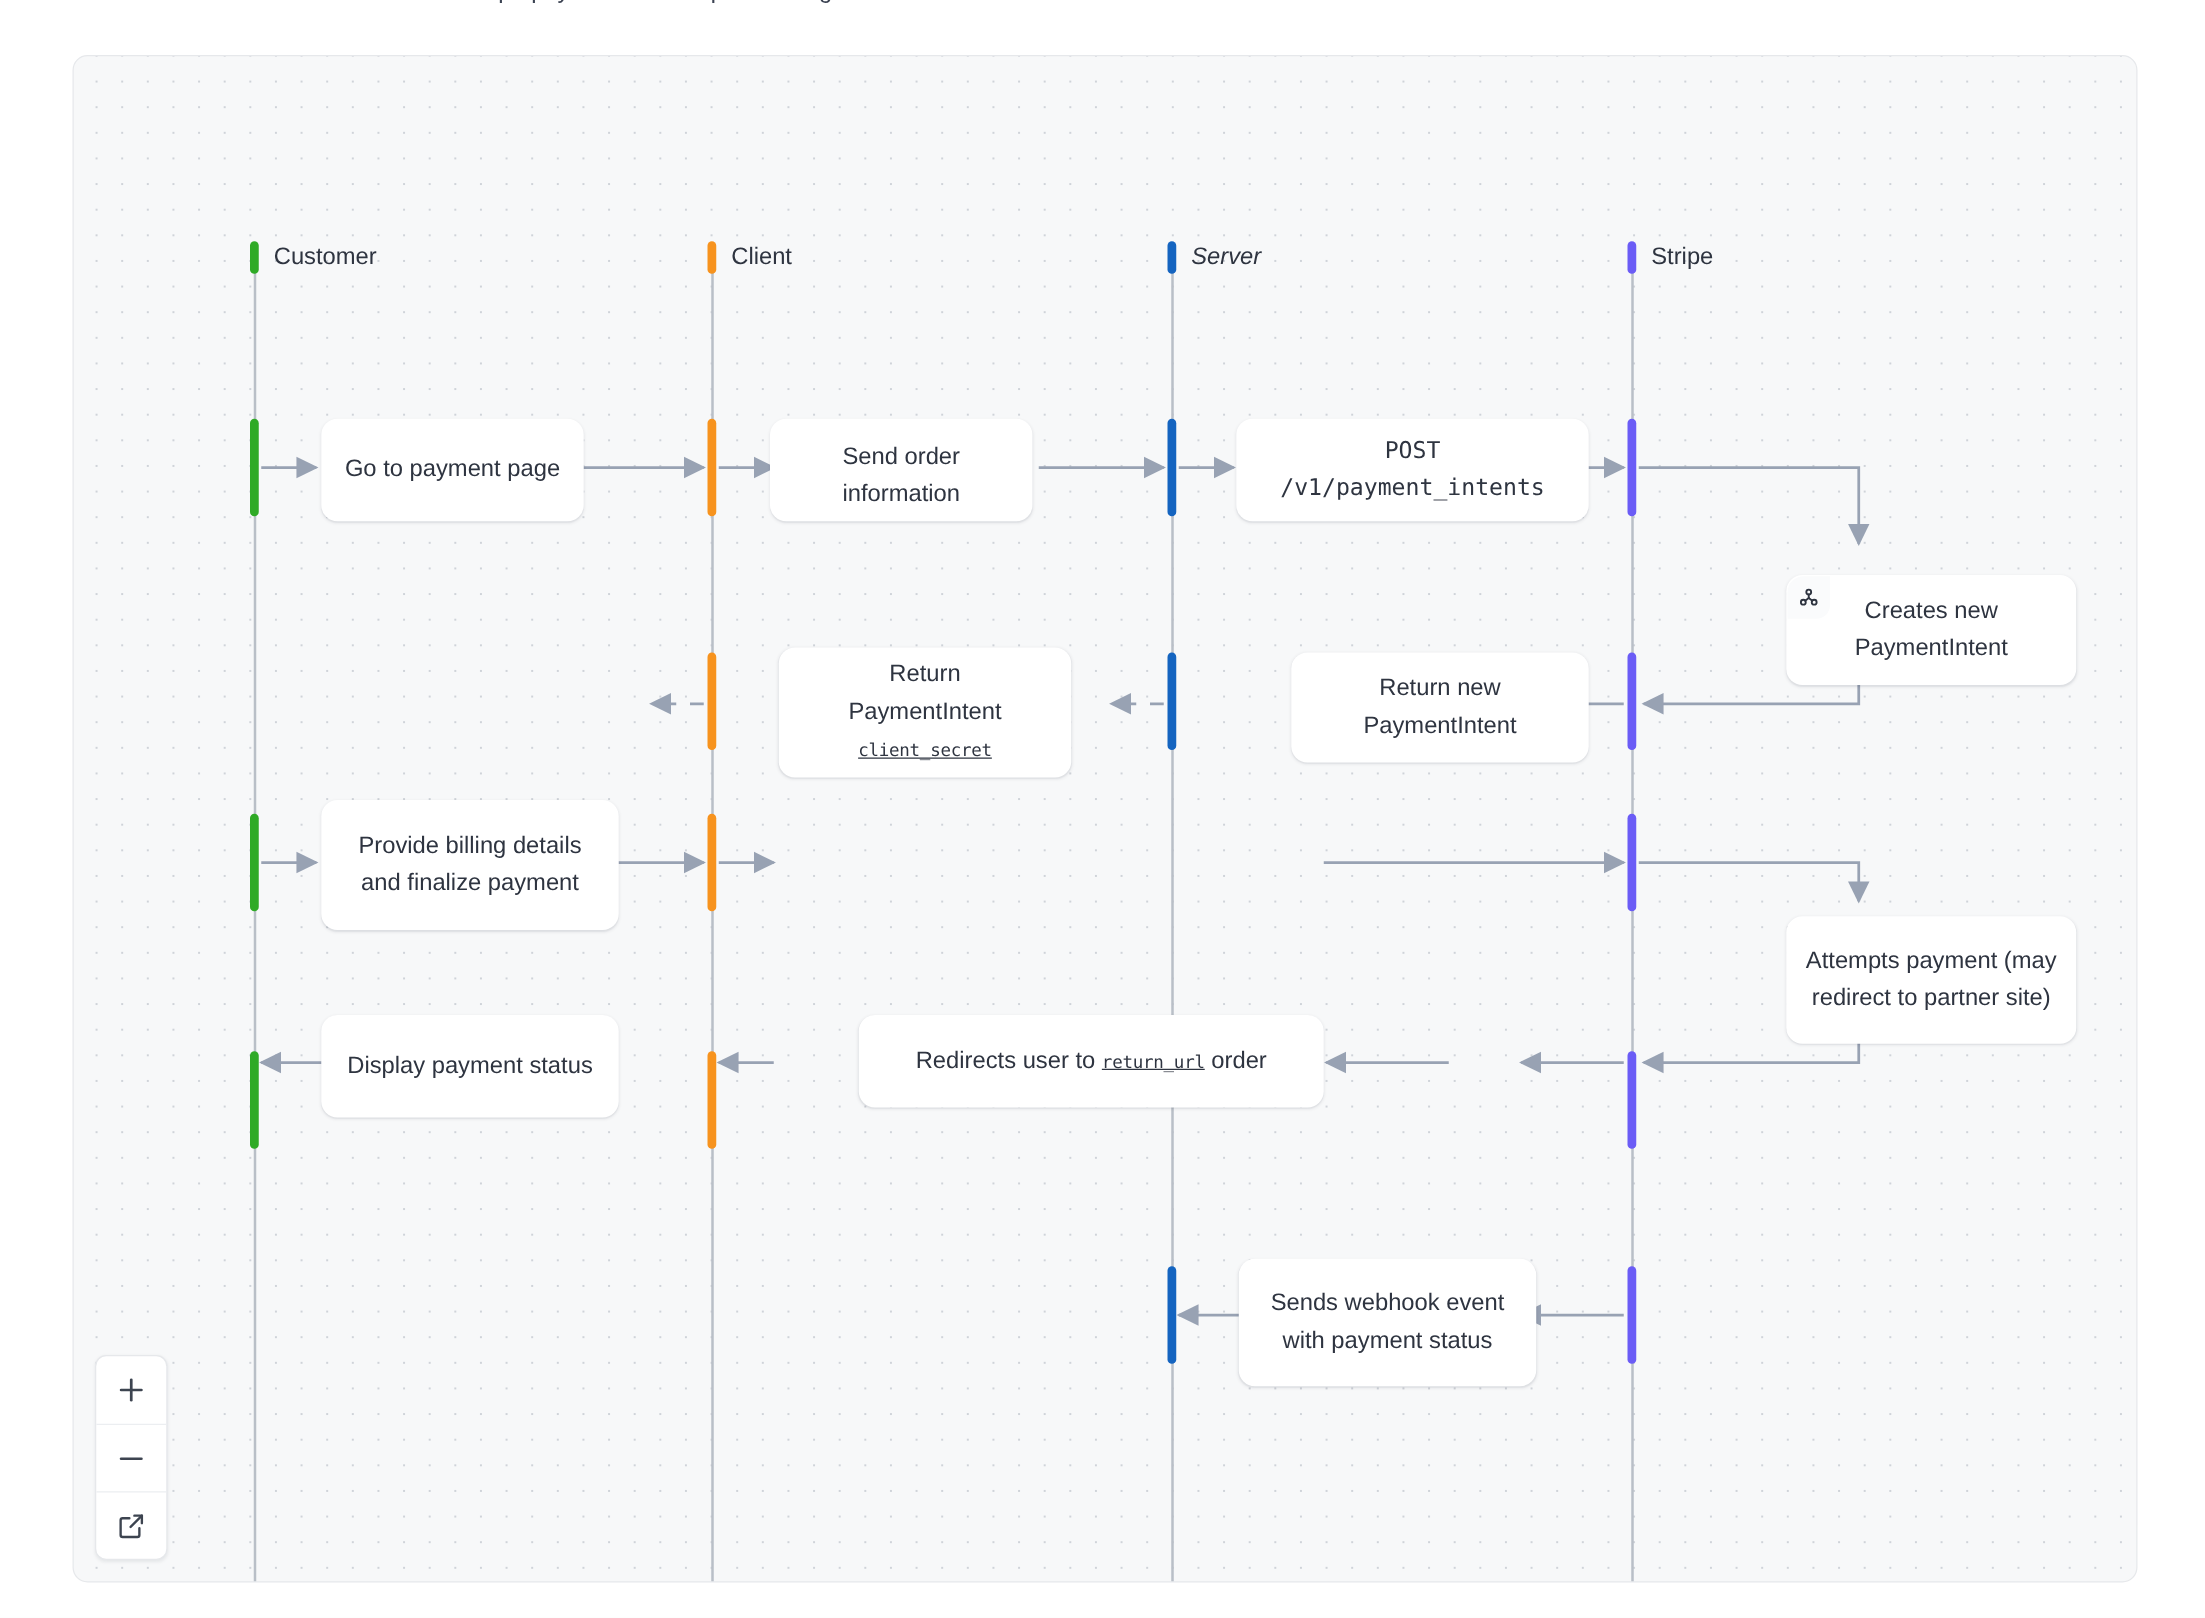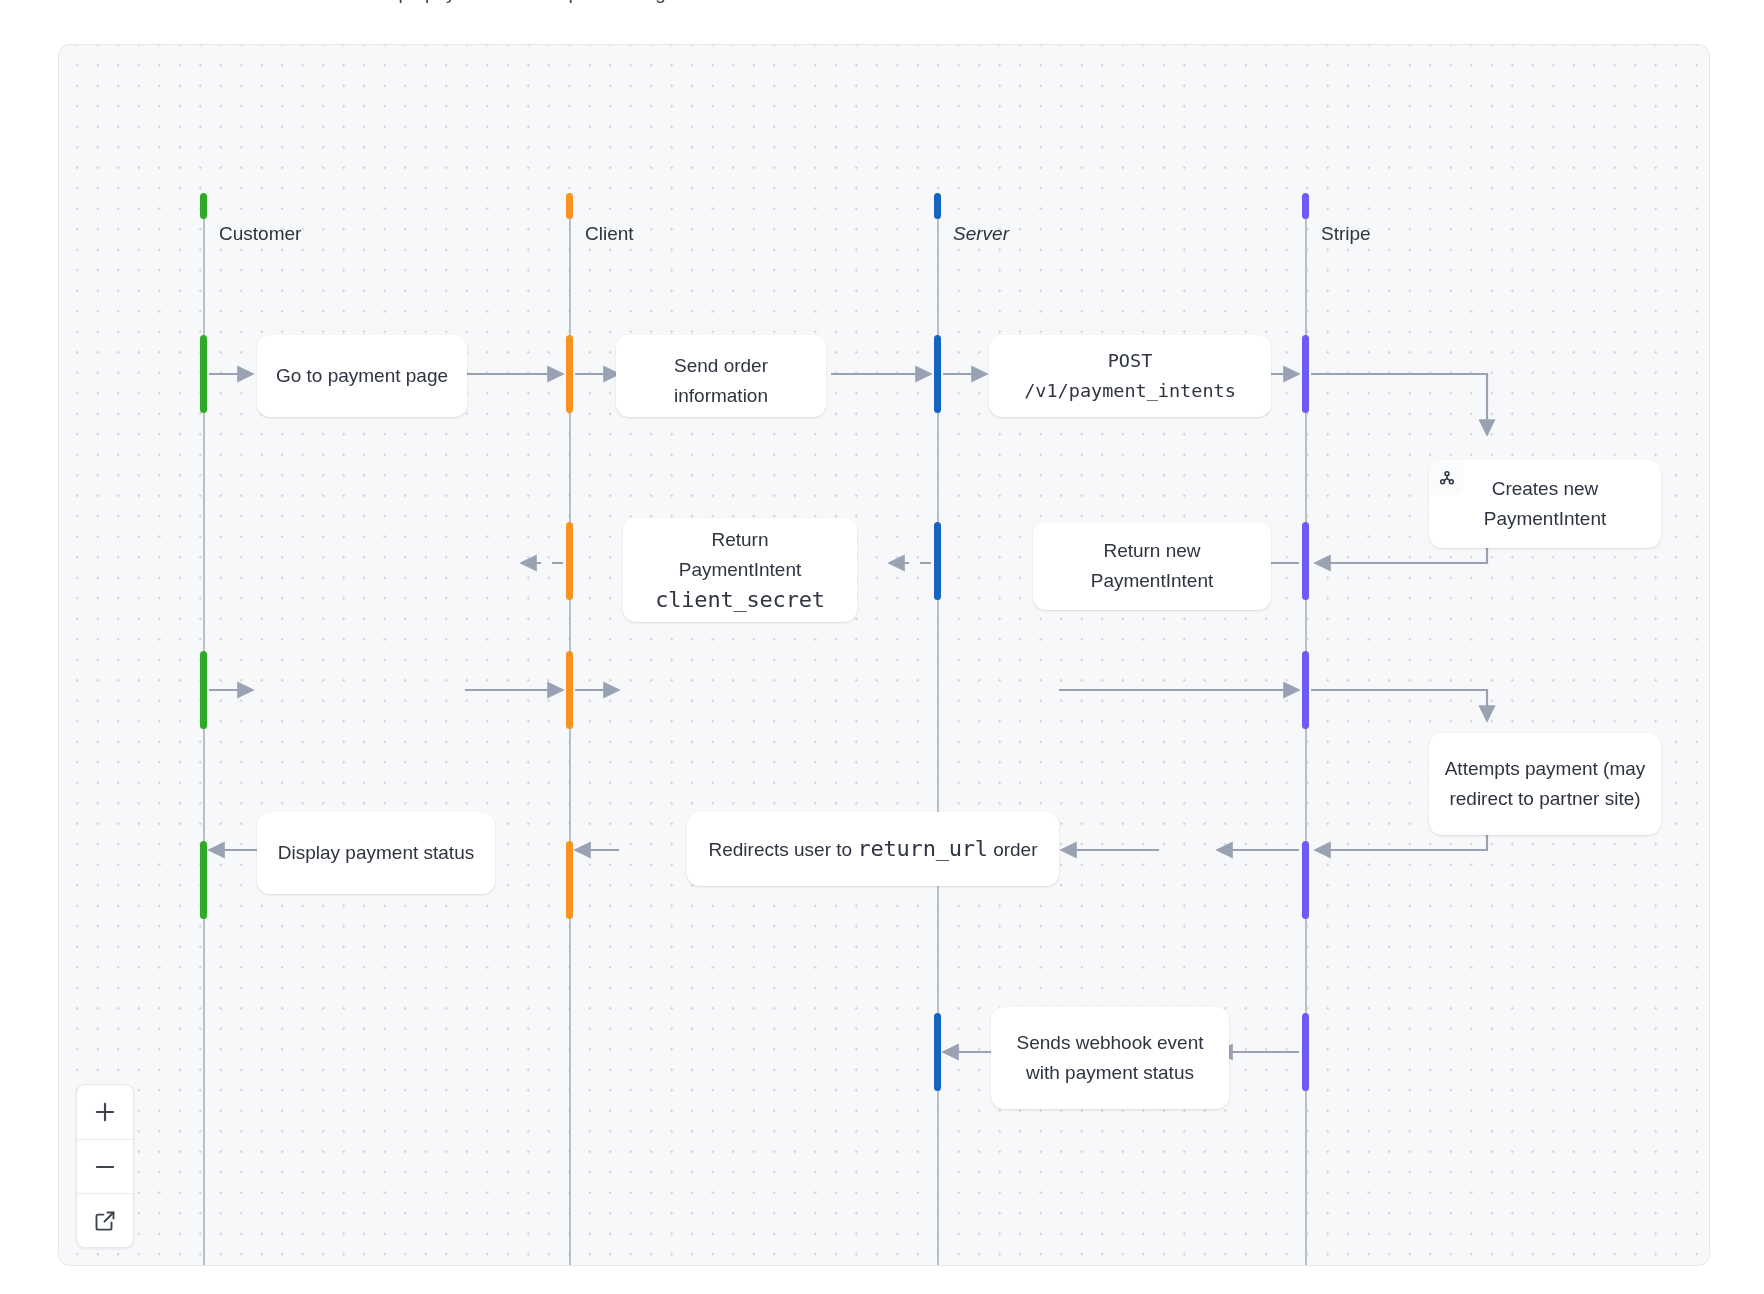--- a/index.html
+++ b/index.html
@@ -37,21 +37,20 @@
     width: 7px;
     height: 26px;
     border-radius: 4px;
   }
   .lifeline-label {
     position: absolute;
     font-size: 19px;
     color: #2e3440;
     white-space: nowrap;
     line-height: 26px;
-    margin-top: 28px;
   }
   .activation {
     position: absolute;
     width: 7px;
     border-radius: 4px;
   }
 
   
   .msgbox {
     position: absolute;
@@ -62,22 +61,23 @@
     align-items: center;
     justify-content: center;
     text-align: center;
     color: #2e3440;
     font-size: 19px;
     line-height: 30px;
     padding: 6px 14px;
   }
   .msgbox .mono {
     font-family: "DejaVu Sans Mono", "Liberation Mono", monospace;
-    font-size: 22px;
+    font-size: 14px;
     letter-spacing: -0.2px;
+    text-decoration: underline;
   }
   .msgbox.all-mono {
     font-family: "DejaVu Sans Mono", "Liberation Mono", monospace;
     font-size: 18.5px;
   }
   .msgbox .inner { width: 100%; }
 
   
   .box-corner-icon {
     position: absolute;
@@ -248,20 +248,23 @@
         <span>Return</span><br>
         <span>PaymentIntent</span><br>
         <span class="mono">client_secret</span>
       </span>
     </div>
 
     <div class="msgbox" style="left:974px; top:477px; width:238px; height:88px;">
       <span class="inner">Return new PaymentIntent</span>
     </div>
 
+    <div class="msgbox" style="left:198px; top:595px; width:238px; height:104px;">
+      <span class="inner">Provide billing details and finalize payment</span>
+    </div>
 
 
     <div class="msgbox" style="left:198px; top:767px; width:238px; height:82px;">
       <span class="inner">Display payment status</span>
     </div>
 
     <div class="msgbox" style="left:1370px; top:688px; width:232px; height:102px;">
       <span class="inner">Attempts payment (may redirect to partner site)</span>
     </div>
 

